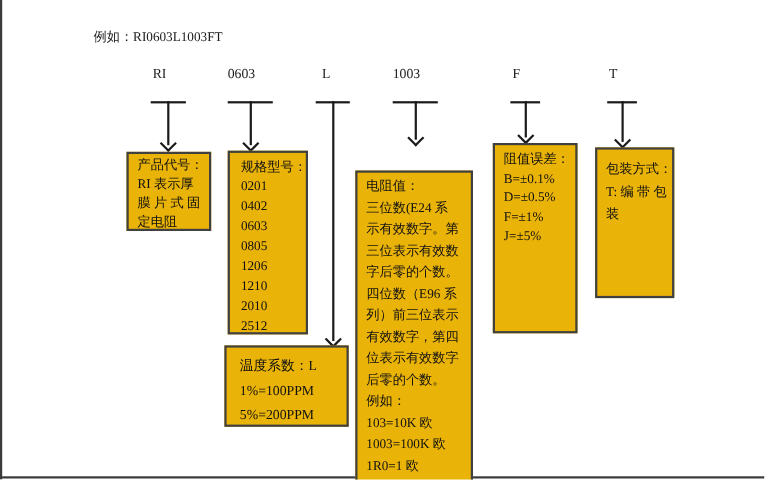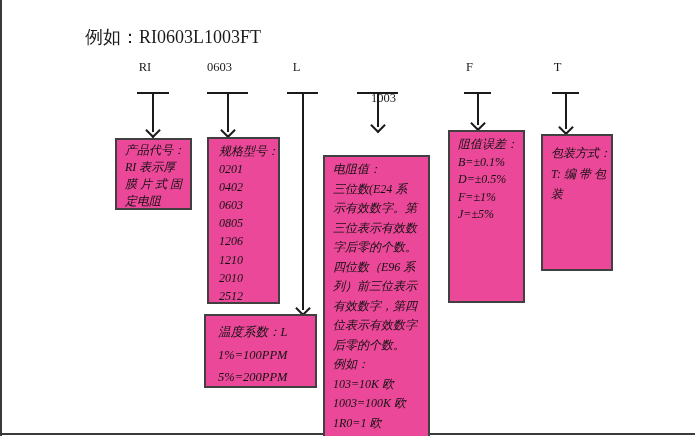--- a/index.html
+++ b/index.html
@@ -23,30 +23,30 @@
     position:absolute; left:0; top:433px; width:695px; height:2px;
     background:#3a3a3a;
   }
   .title {
     position:absolute; left:84px; top:2px; margin:0;
     font-size:14.5px; font-weight:bold; letter-spacing:0.5px;
     white-space:nowrap;
   }
   .example {
     position:absolute; left:85px; top:25px;
-    font-size:18px; white-space:nowrap;
+    font-size:12px; white-space:nowrap;
   }
   .code-label {
     position:absolute; top:60px; text-align:center;
     font-size:12.5px; white-space:nowrap;
   }
   .code-ri   { left:129px; width:32px; }
   .code-0603 { left:199px; width:41px; }
   .code-l    { left:281px; width:31px; }
-  .code-1003 { left:363px; width:41px;margin-top:31px; }
+  .code-1003 { left:349px; width:41px; }
   .code-f    { left:456px; width:27px; }
   .code-t    { left:544px; width:27px; }
 
   .arrow { position:absolute; }
   .arrow .bar {
     position:absolute; top:0; left:0; width:100%; height:2px;
     background:#1a1a1a;
   }
   .arrow .stem {
     position:absolute; top:0; left:50%; margin-left:-1px;
@@ -61,22 +61,22 @@
   }
   .arrow-ri   { left:137px; top:92px; width:32px; height:44px; }
   .arrow-0603 { left:207px; top:92px; width:41px; height:44px; }
   .arrow-l    { left:287px; top:92px; width:31px; height:222px; }
   .arrow-1003 { left:357px; top:92px; width:41px; height:39px; }
   .arrow-f    { left:464px; top:92px; width:27px; height:37px; }
   .arrow-t    { left:552px; top:92px; width:27px; height:41px; }
 
   .box {
     position:absolute; box-sizing:border-box;
-    border:2px solid #404040; background:#ec4899;
-    font-size:12px; color:#111111;font-style:italic;
+    border:2px solid #404040; background:#eab308;
+    font-size:12px; color:#111111;
   }
   .box .line { white-space:nowrap; }
 
   .box-product { left:115px; top:138px; width:77px;  height:72px;  padding:2px 0 0 8px;  line-height:17px; }
   .box-spec    { left:207px; top:137px; width:73px;  height:167px; padding:3px 0 0 10px; line-height:18.1px; }
   .box-temp    { left:204px; top:314px; width:113px; height:74px;  padding:5px 0 0 12px; line-height:22.5px; font-size:12.5px; }
   .box-res     { left:323px; top:131px; width:107px; height:296px; padding:3px 0 0 8px;  line-height:19.5px;margin-top:24px; }
   .box-tol     { left:448px; top:130px; width:77px;  height:173px; padding:4px 0 0 8px;  line-height:17.5px; }
   .box-pack    { left:541px; top:134px; width:72px;  height:137px; padding:7px 16px 0 8px;  line-height:20.5px; }
 </style>

